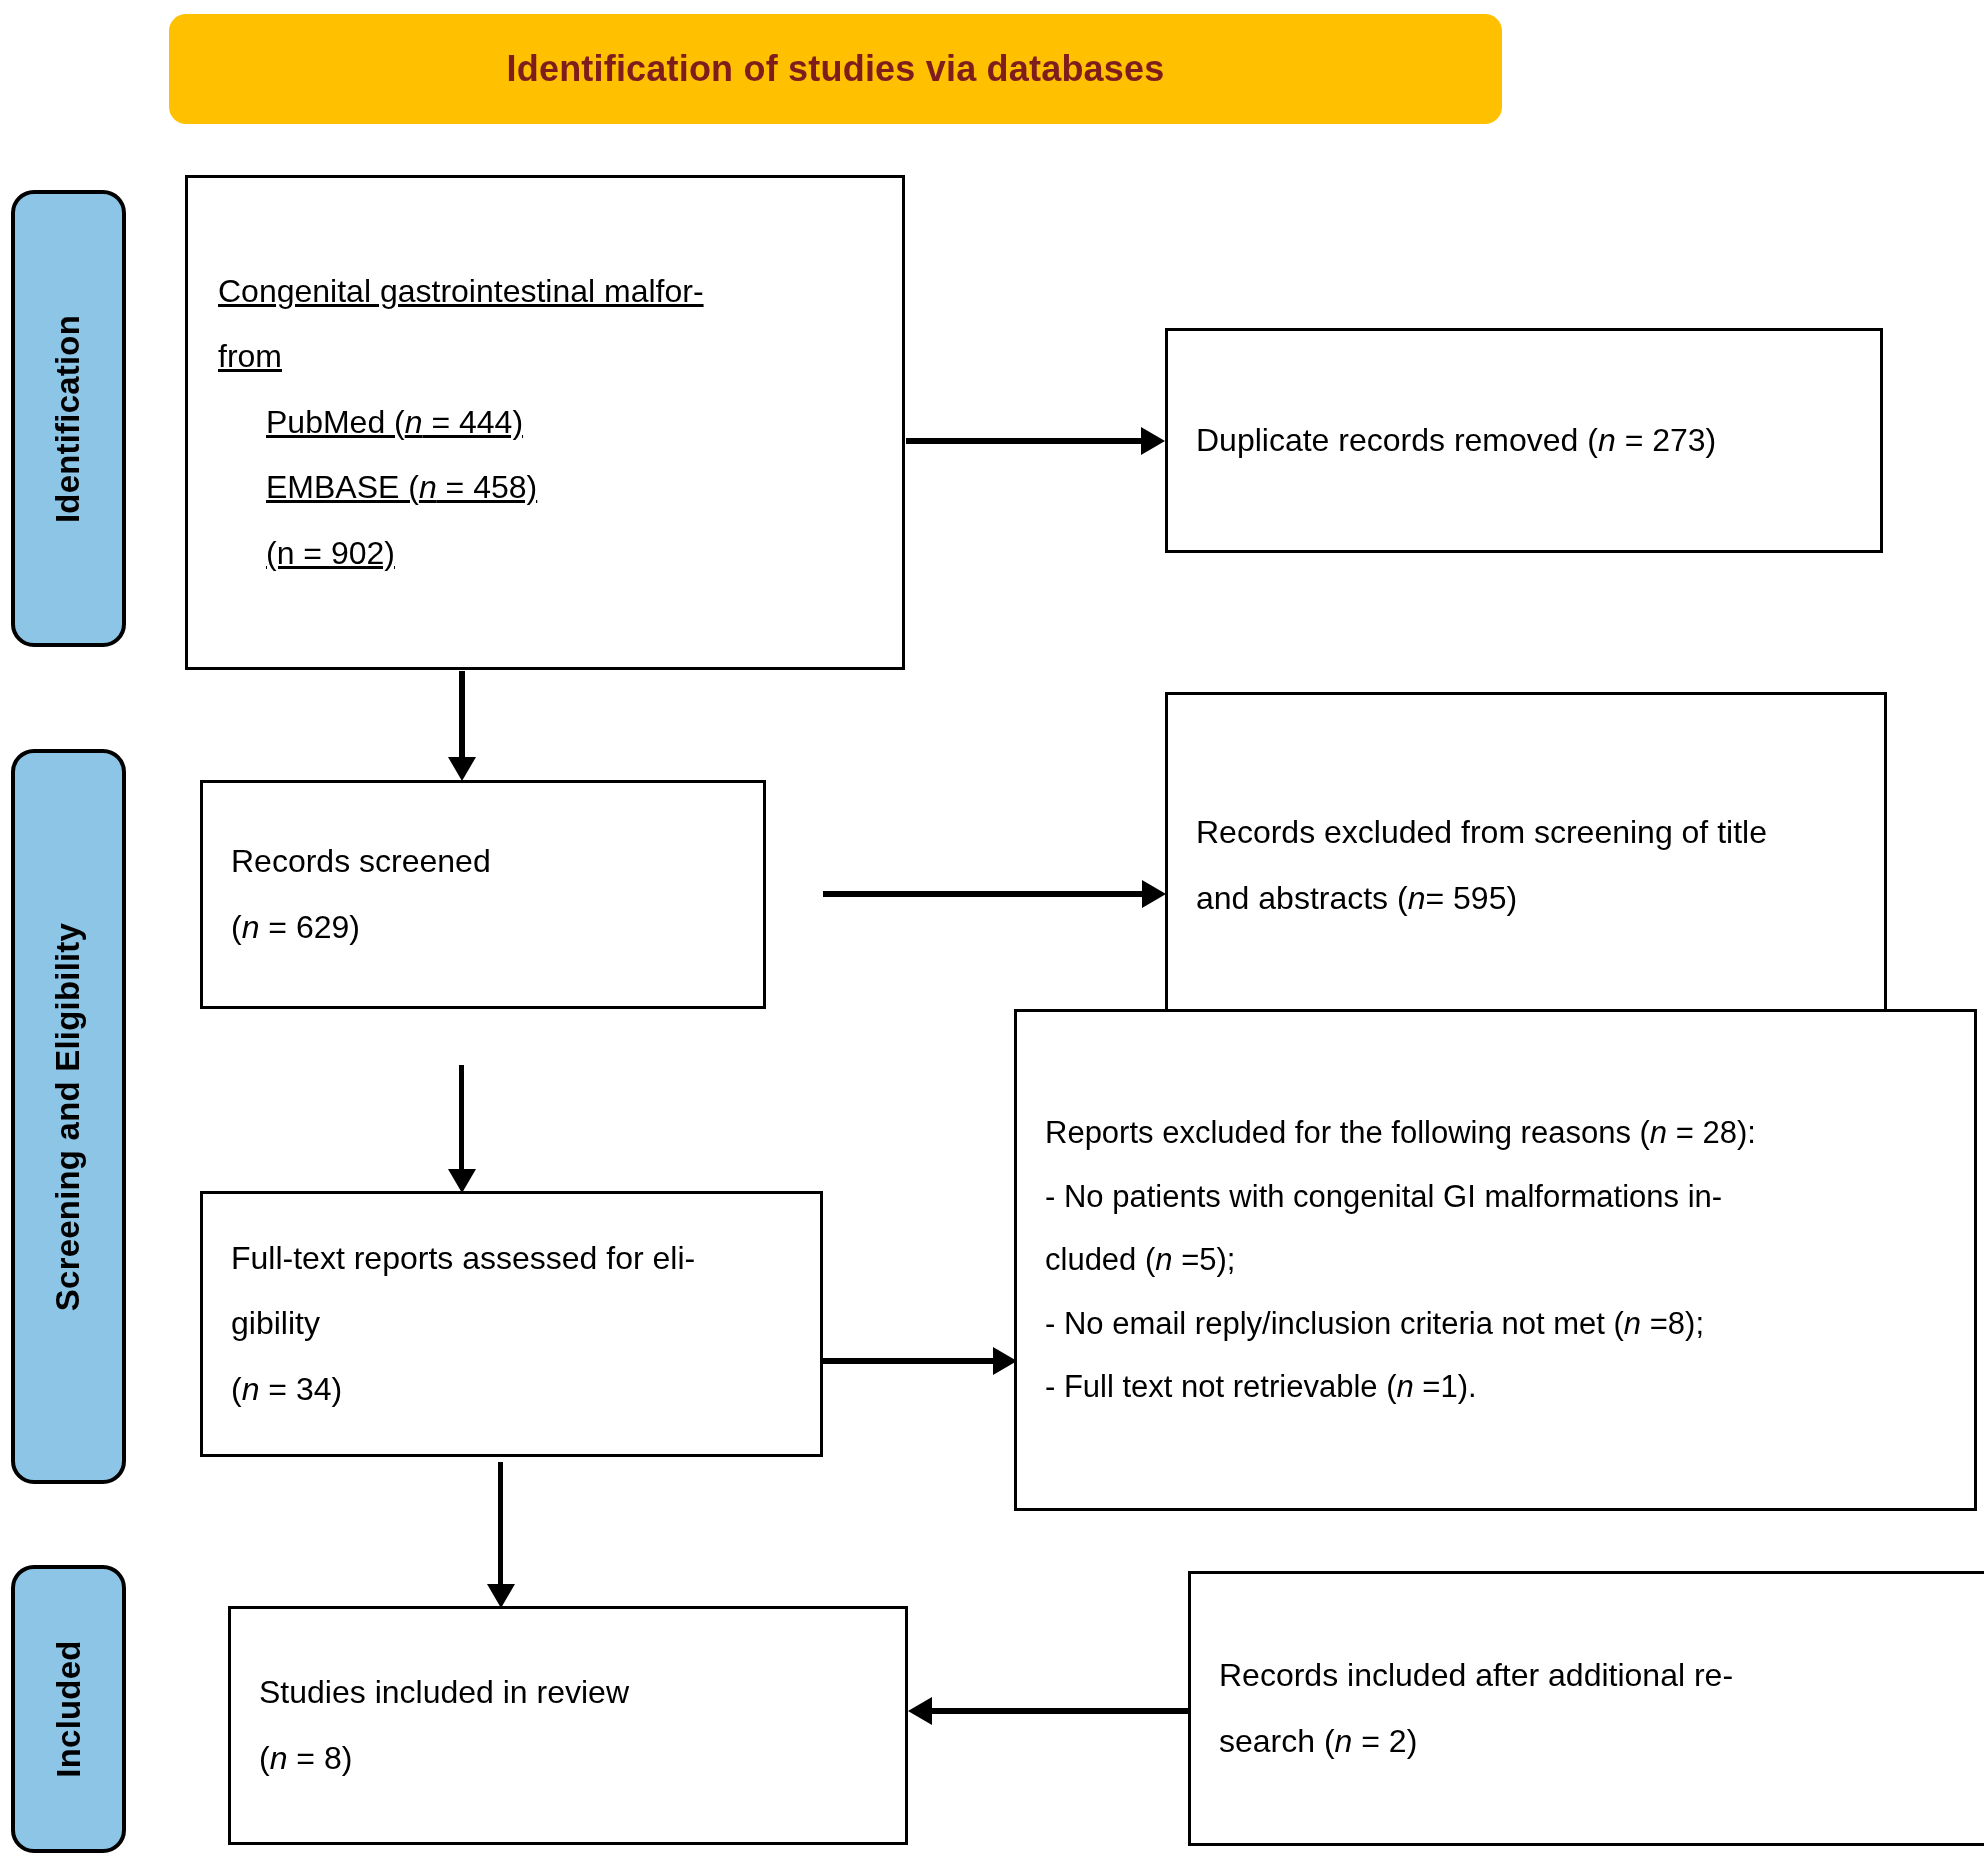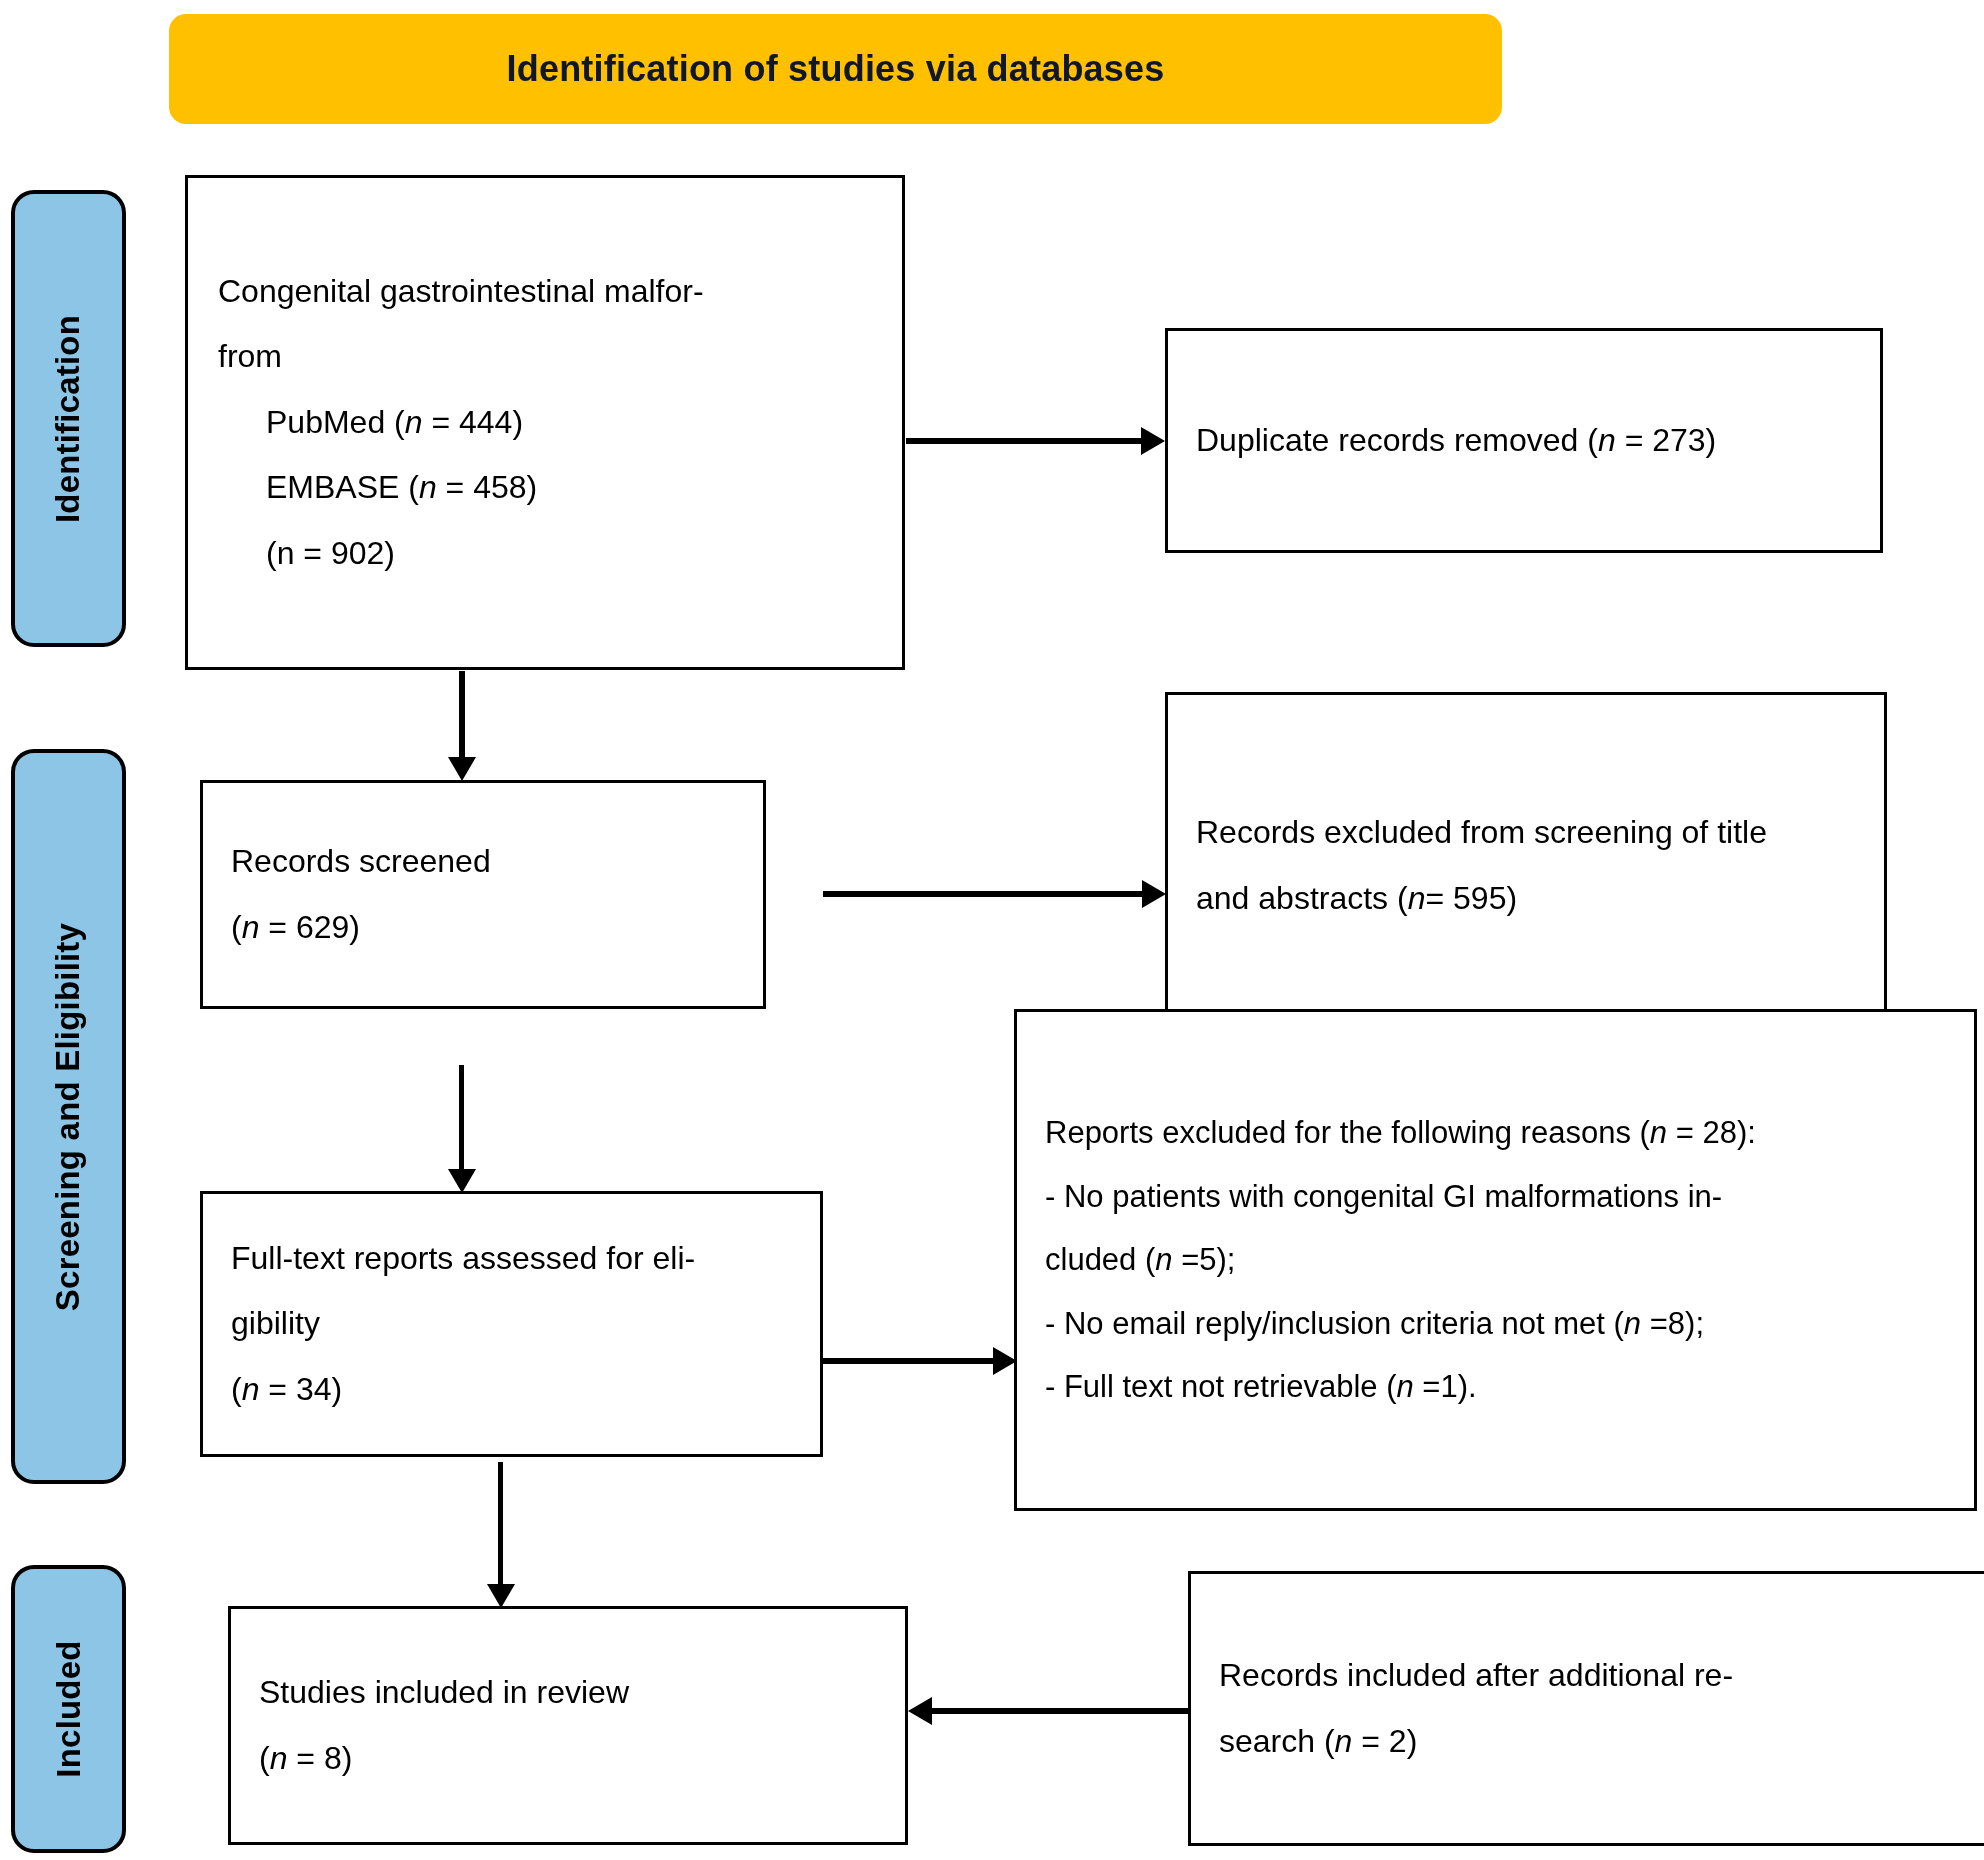--- a/index.html
+++ b/index.html
@@ -4,21 +4,21 @@
 <style>
   html,body{margin:0;padding:0;background:#fff;}
   body{font-family:"Liberation Sans",sans-serif;}
   #canvas{position:relative;width:1985px;height:1860px;background:#ffffff;overflow:hidden;}
 
   .banner{
     position:absolute;
     background:#FFC000;
     border-radius:17px;
     display:flex;align-items:center;justify-content:center;
-    color:#0f172a;font-weight:bold;
+    color:#7f1d1d;font-weight:bold;
     letter-spacing:0.2px;
   }
 
   .stage{
     position:absolute;
     background:#8CC5E5;
     border:4.5px solid #000;
     border-radius:23px;
     box-sizing:border-box;
     display:flex;align-items:center;justify-content:center;
@@ -74,21 +74,21 @@
   </div>
 
   <div class="stage" style="left:11px;top:749px;width:115px;height:735px;">
     <span class="vtext" style="font-size:33px;">Screening and Eligibility</span>
   </div>
 
   <div class="stage" style="left:11px;top:1565px;width:115px;height:288px;">
     <span class="vtext" style="font-size:33px;">Included</span>
   </div>
 
-  <div class="box" style="left:185px;top:175px;width:720px;height:495px;padding:0 30px;font-size:32px;">
+  <div class="box" style="left:185px;top:175px;width:720px;height:495px;padding:0 30px;font-size:32px;text-decoration:underline;">
     <div class="inner">
       <p>Congenital gastrointestinal malfor-</p>
       <p class="nojust">from</p>
       <p class="nojust indent"><span>PubMed (</span><span class="ital">n</span><span> = 444)</span></p>
       <p class="nojust indent"><span>EMBASE (</span><span class="ital">n</span><span> = 458)</span></p>
       <p class="nojust indent">(n = 902)</p>
     </div>
   </div>
 
   <div class="box" style="left:1165px;top:328px;width:718px;height:225px;padding:0 28px;font-size:32px;">

